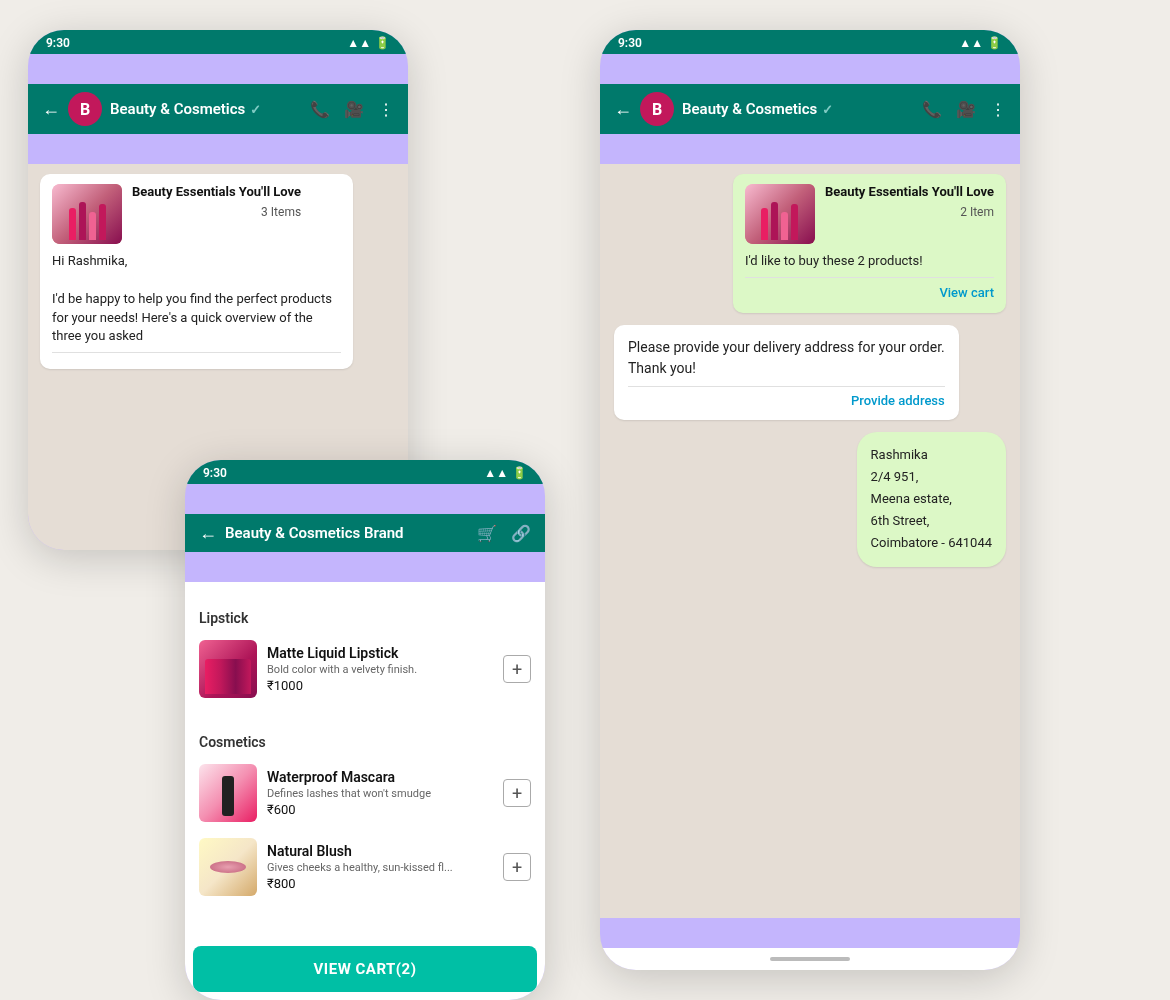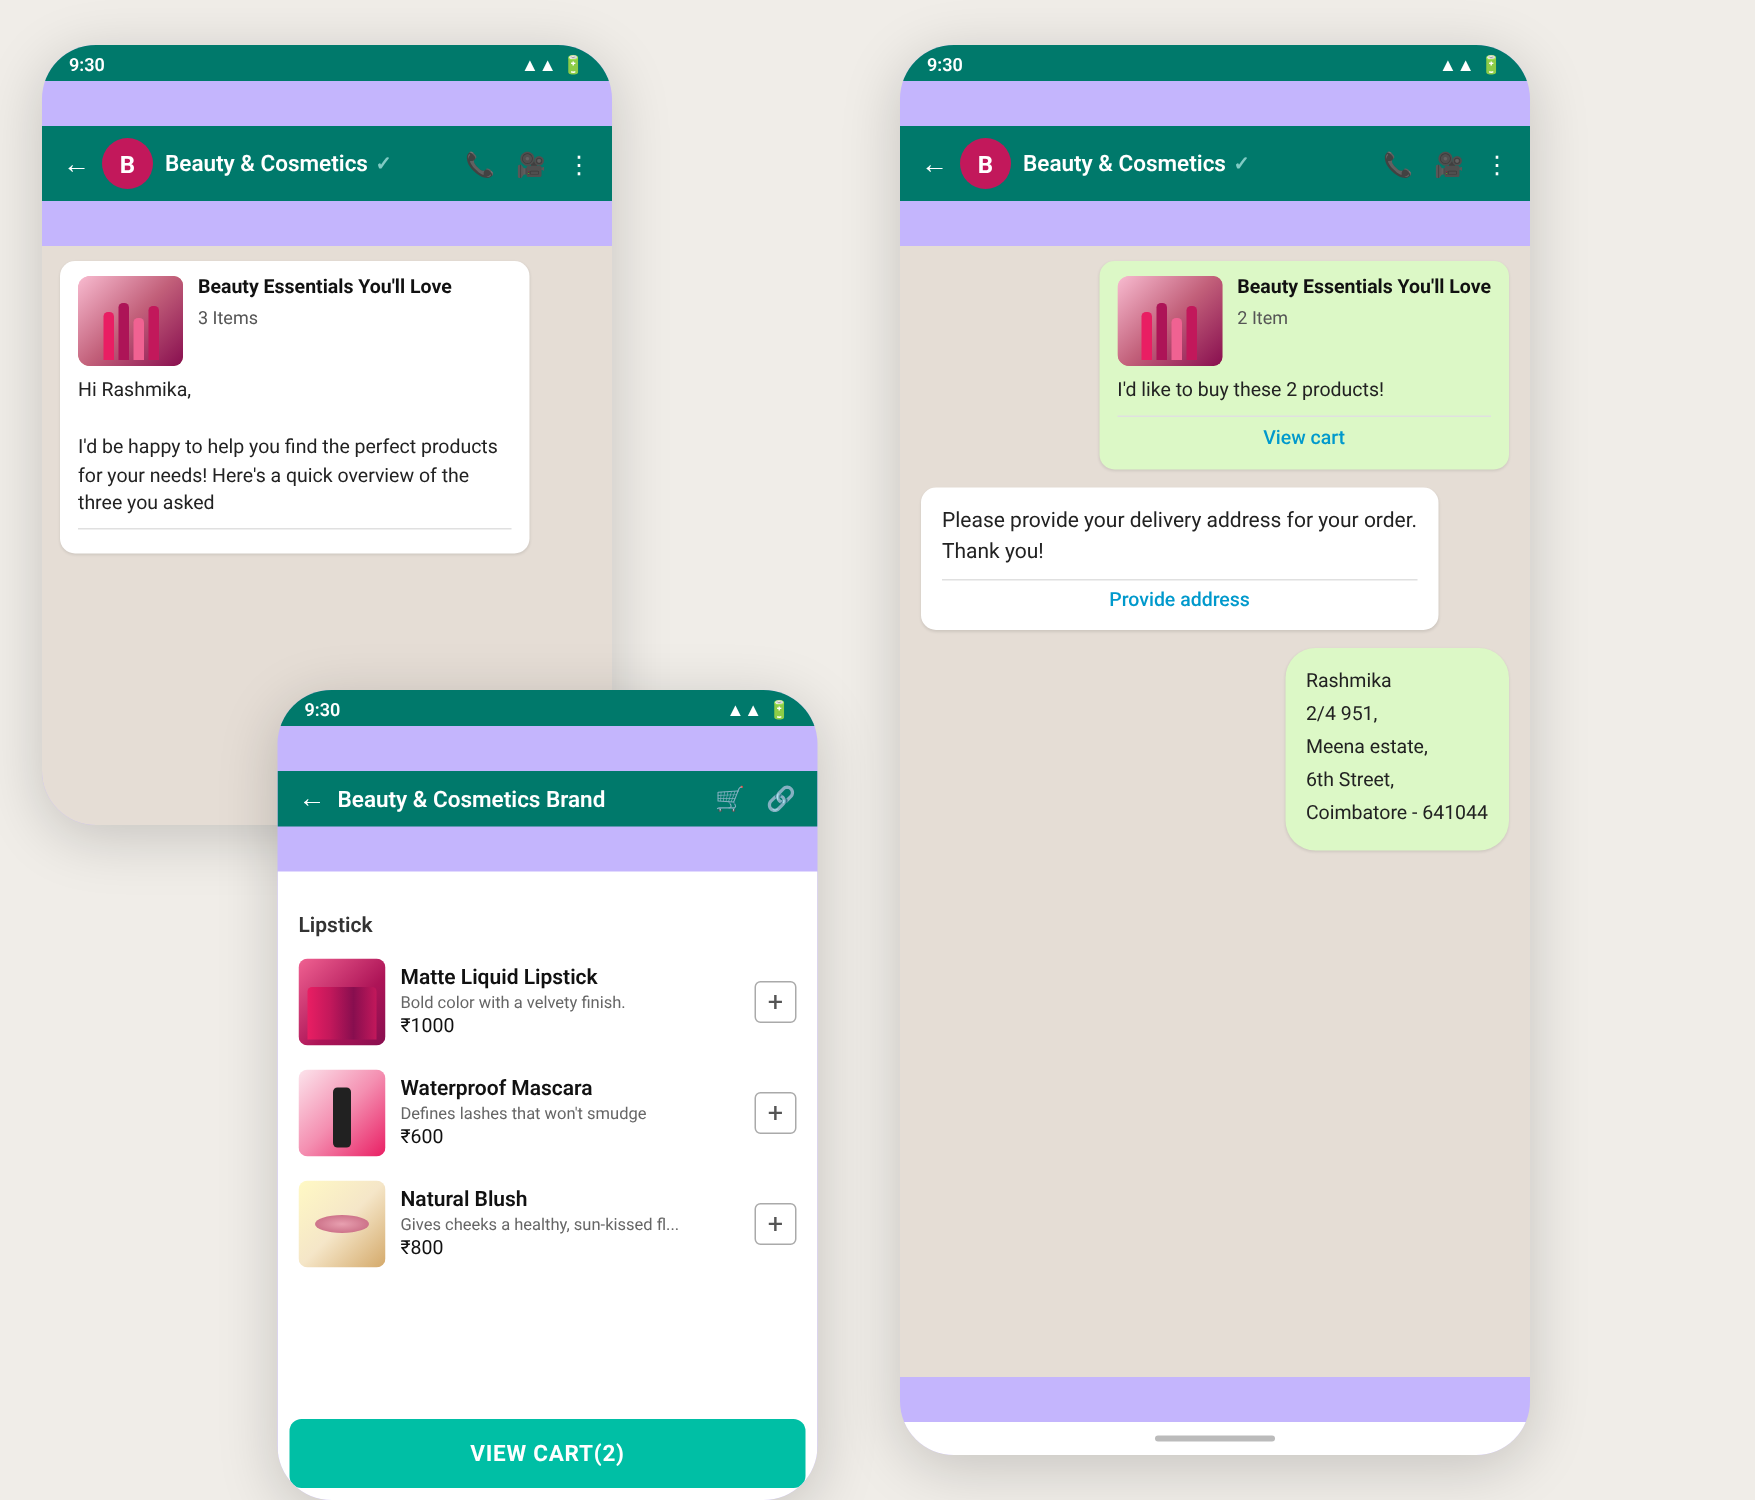--- a/index.html
+++ b/index.html
@@ -112,20 +112,21 @@
       align-self: flex-start;
     }
 
     
     .product-card-header {
       display: flex;
       gap: 10px;
       margin-bottom: 8px;
       border-radius: 8px;
       overflow: hidden;
+      text-align: right;
     }
     .product-thumb {
       width: 70px;
       height: 60px;
       background: linear-gradient(135deg, #f8bbd0 0%, #d48080 40%, #a05060 100%);
       border-radius: 6px;
       flex-shrink: 0;
       position: relative;
       overflow: hidden;
     }
@@ -141,21 +142,21 @@
       margin-top: 3px;
     }
     .divider {
       border: none;
       border-top: 1px solid #e0e0e0;
       margin: 6px 0;
     }
     .view-link {
       color: #0099cc;
       font-size: 13px;
-      text-align: center;
+      text-align: right;
       cursor: pointer;
       font-weight: 500;
       display: block;
     }
     .msg-text {
       color: #222;
       font-size: 13px;
     }
 
     
@@ -466,20 +467,21 @@
         </div>
         <div class="catalog-item-info">
           <div class="item-name">Matte Liquid Lipstick</div>
           <div class="item-desc">Bold color with a velvety finish.</div>
           <div class="item-price">₹1000</div>
         </div>
         <div class="add-btn">+</div>
       </div>
     </div>
     <div>
+      <div class="catalog-section-title">Cosmetics</div>
       <div class="catalog-item">
         <div class="catalog-item-img">
           <div class="mascara-img"></div>
         </div>
         <div class="catalog-item-info">
           <div class="item-name">Waterproof Mascara</div>
           <div class="item-desc">Defines lashes that won't smudge</div>
           <div class="item-price">₹600</div>
         </div>
         <div class="add-btn">+</div>

